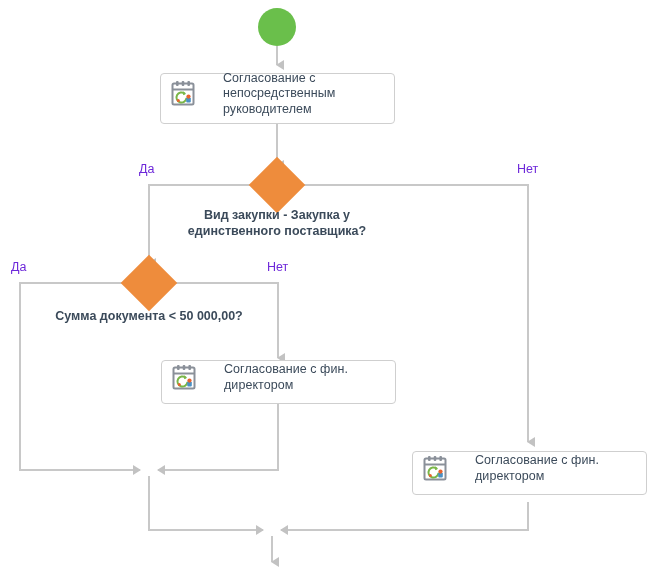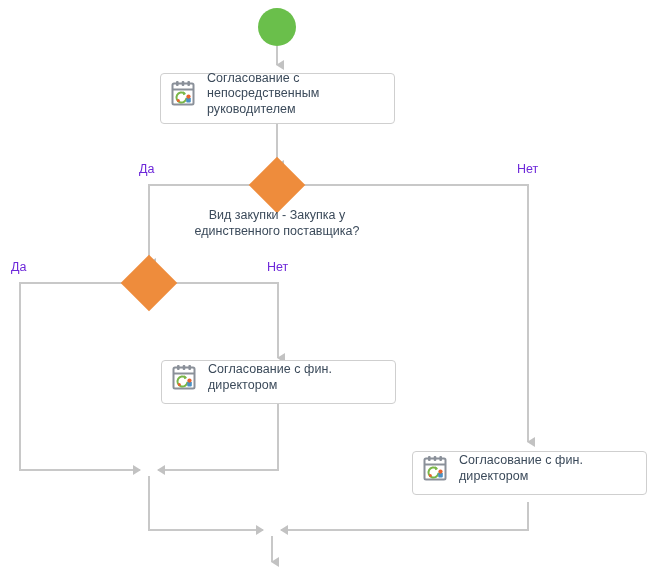--- a/index.html
+++ b/index.html
@@ -37,20 +37,21 @@
   
   .task-node {
     position: absolute;
     box-sizing: border-box;
     background: #ffffff;
     border: 1px solid #cfcfcf;
     border-radius: 4px;
     display: flex;
     align-items: center;
     padding: 0 8px 9px 9px;
+    gap: 16px;
   }
   .task-icon {
     flex: 0 0 auto;
     width: 26px;
     height: 28px;
     margin-right: 11px;
     display: block;
   }
   .task-label {
     font-size: 12.5px;
@@ -73,20 +74,21 @@
   }
 
   
   .flow-text {
     position: absolute;
     font-size: 12.5px;
     line-height: 16px;
     color: #3b4a5a;
     white-space: pre-line;
     text-align: center;
+    font-weight: bold;
   }
   .edge-label {
     position: absolute;
     font-size: 12.5px;
     line-height: 14px;
     color: #6d28d9;
   }
 </style>
 </head>
 <body>
@@ -157,20 +159,21 @@
   </div>
   <div class="flow-text" style="left:157px; top:207px; width:240px;">Вид закупки - Закупка у
 единственного поставщика?</div>
 
   <div class="edge-label" style="left:139px; top:162px;">Да</div>
   <div class="edge-label" style="left:517px; top:162px;">Нет</div>
 
   <div class="gateway" style="left:129px; top:263px;">
     <div class="gateway-inner" style="background:#ee8c3c;"></div>
   </div>
+  <div class="flow-text" style="left:29px; top:308px; width:240px;">Сумма документа &lt; 50 000,00?</div>
 
   <div class="edge-label" style="left:11px; top:260px;">Да</div>
   <div class="edge-label" style="left:267px; top:260px;">Нет</div>
 
   <div class="task-node" style="left:161px; top:360px; width:235px; height:44px;">
     <span class="task-icon">
       <svg viewBox="0 0 26 28" width="26" height="28" xmlns="http://www.w3.org/2000/svg">
         <rect x="2.5" y="3.5" width="21" height="21" rx="1.5" fill="#ffffff" stroke="#8a9099" stroke-width="2"></rect>
         <path d="M2.5,9.5 L23.5,9.5" stroke="#8a9099" stroke-width="2"></path>
         <rect x="6" y="1" width="2.6" height="5" rx="1" fill="#8a9099"></rect>

